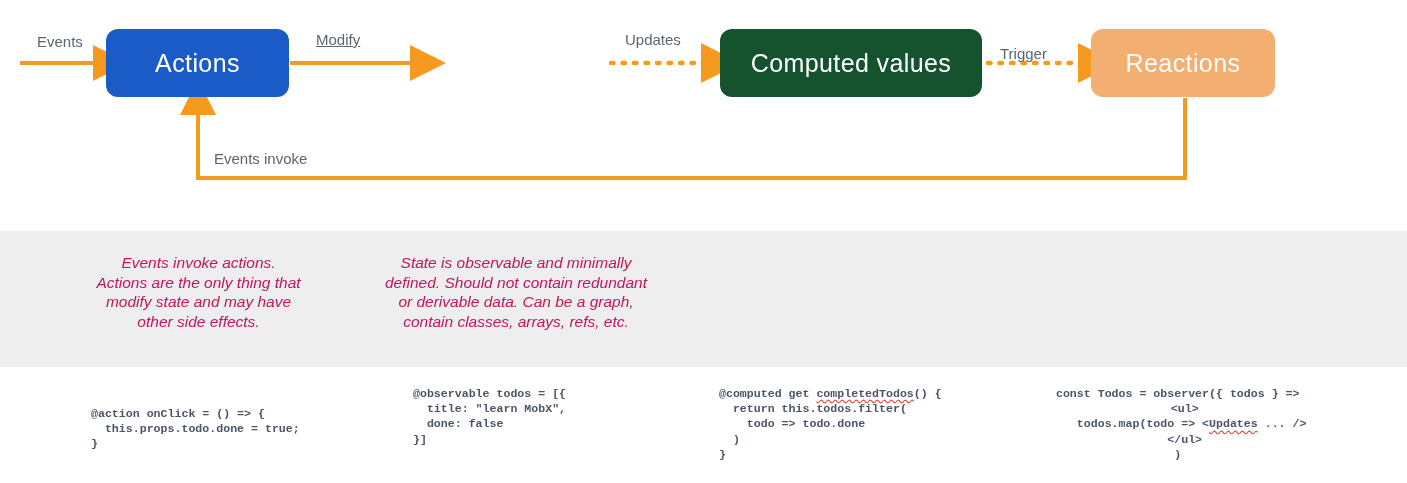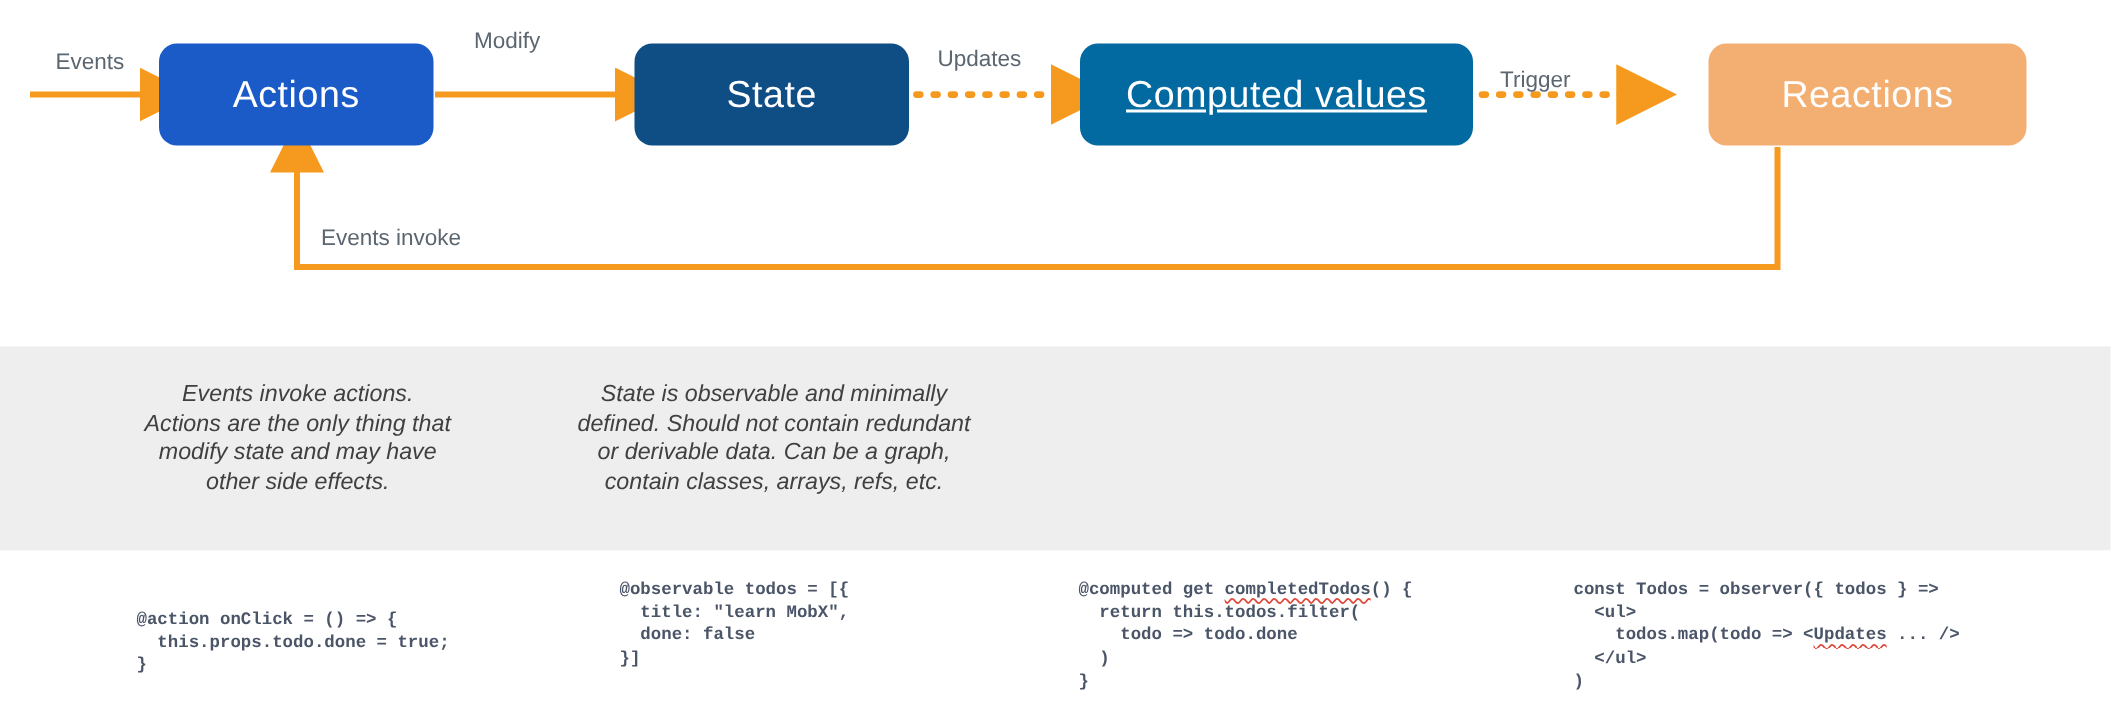--- a/index.html
+++ b/index.html
@@ -44,49 +44,49 @@
     justify-content: center;
     color: #ffffff;
     font-size: 25px;
     font-weight: 400;
     letter-spacing: 0.4px;
     font-family: "Liberation Sans", sans-serif;
     box-sizing: border-box;
   }
   .node-actions   { left: 106px;  top: 29px; width: 183px; height: 68px; background: #1a5bc8; }
   .node-state     { left: 423px;  top: 29px; width: 183px; height: 68px; background: #0f4d85; }
-  .node-computed  { left: 720px;  top: 29px; width: 262px; height: 68px; background: #0369a1; text-decoration: underline; }
-  .node-reactions { left: 1091px; top: 29px; width: 212px; height: 68px; background: #f3af72; margin-left: 48px; }
+  .node-computed  { left: 720px;  top: 29px; width: 262px; height: 68px; background: #14532d; }
+  .node-reactions { left: 1091px; top: 29px; width: 184px; height: 68px; background: #f3af72; }
 
   .edge-label {
     position: absolute;
     color: #5b6670;
     font-size: 15px;
     font-family: "Liberation Sans", sans-serif;
     white-space: nowrap;
   }
   .lbl-events    { left: 21px;   top: 33px; margin-left: 16px; }
-  .lbl-modify    { left: 316px;  top: 19px; }
+  .lbl-modify    { left: 316px;  top: 31px; text-decoration: underline; }
   .lbl-updates   { left: 625px;  top: 31px; }
   .lbl-trigger   { left: 1000px; top: 29px; margin-top: 16px; }
   .lbl-invoke    { left: 214px;  top: 150px; }
 
   
   .desc-band {
     position: absolute;
     left: 0;
     top: 231px;
     width: 1407px;
     height: 136px;
     background: #eeeeee;
   }
   .desc-col {
     position: absolute;
     top: 22px;
-    color: #404040;
+    color: #be185d;
     font-size: 15.5px;
     line-height: 19.6px;
     font-style: italic;
     text-align: center;
     font-family: "Liberation Sans", sans-serif;
   }
   .desc-col-0 { left: 96px;   width: 205px; }
   .desc-col-1 { left: 377px;  width: 278px; }
   .desc-col-2 { left: 710px;  width: 285px; }
   .desc-col-3 { left: 1062px; width: 245px; }
@@ -107,21 +107,21 @@
     font-size: 11.6px;
     line-height: 15.2px;
     font-family: "Liberation Mono", "DejaVu Sans Mono", monospace;
     font-weight: 700;
     white-space: pre;
     text-align: left;
   }
   .code-col-0 { left: 91px; margin-top: 20px; }
   .code-col-1 { left: 413px; }
   .code-col-2 { left: 719px; }
-  .code-col-3 { left: 1049px; }
+  .code-col-3 { left: 1049px; text-align: center; }
 
   .squiggle {
     text-decoration: underline wavy #e04a3c;
     text-decoration-skip-ink: none;
     text-underline-offset: 2px;
   }
 </style>
 </head>
 <body>
 
@@ -145,23 +145,20 @@
 
       <line x1="611" y1="63" x2="705" y2="63" stroke="#f59a1e" stroke-width="4.5" stroke-dasharray="2.5 9" stroke-linecap="round" marker-end="url(#arrowOrange)"></line>
 
       <line x1="988" y1="63" x2="1082" y2="63" stroke="#f59a1e" stroke-width="4.5" stroke-dasharray="2.5 9" stroke-linecap="round" marker-end="url(#arrowOrange)"></line>
 
       <path d="M1185,98 L1185,178 L198,178 L198,111" fill="none" stroke="#f59a1e" stroke-width="4" marker-end="url(#arrowOrangeUp)"></path>
     </svg>
 
     <div class="node node-actions">
       <span>Actions</span>
-    </div>
-    <div class="node node-state">
-      <span>State</span>
     </div>
     <div class="node node-computed">
       <span>Computed values</span>
     </div>
     <div class="node node-reactions">
       <span>Reactions</span>
     </div>
 
     <div class="edge-label lbl-events">Events</div>
     <div class="edge-label lbl-modify">Modify</div>

